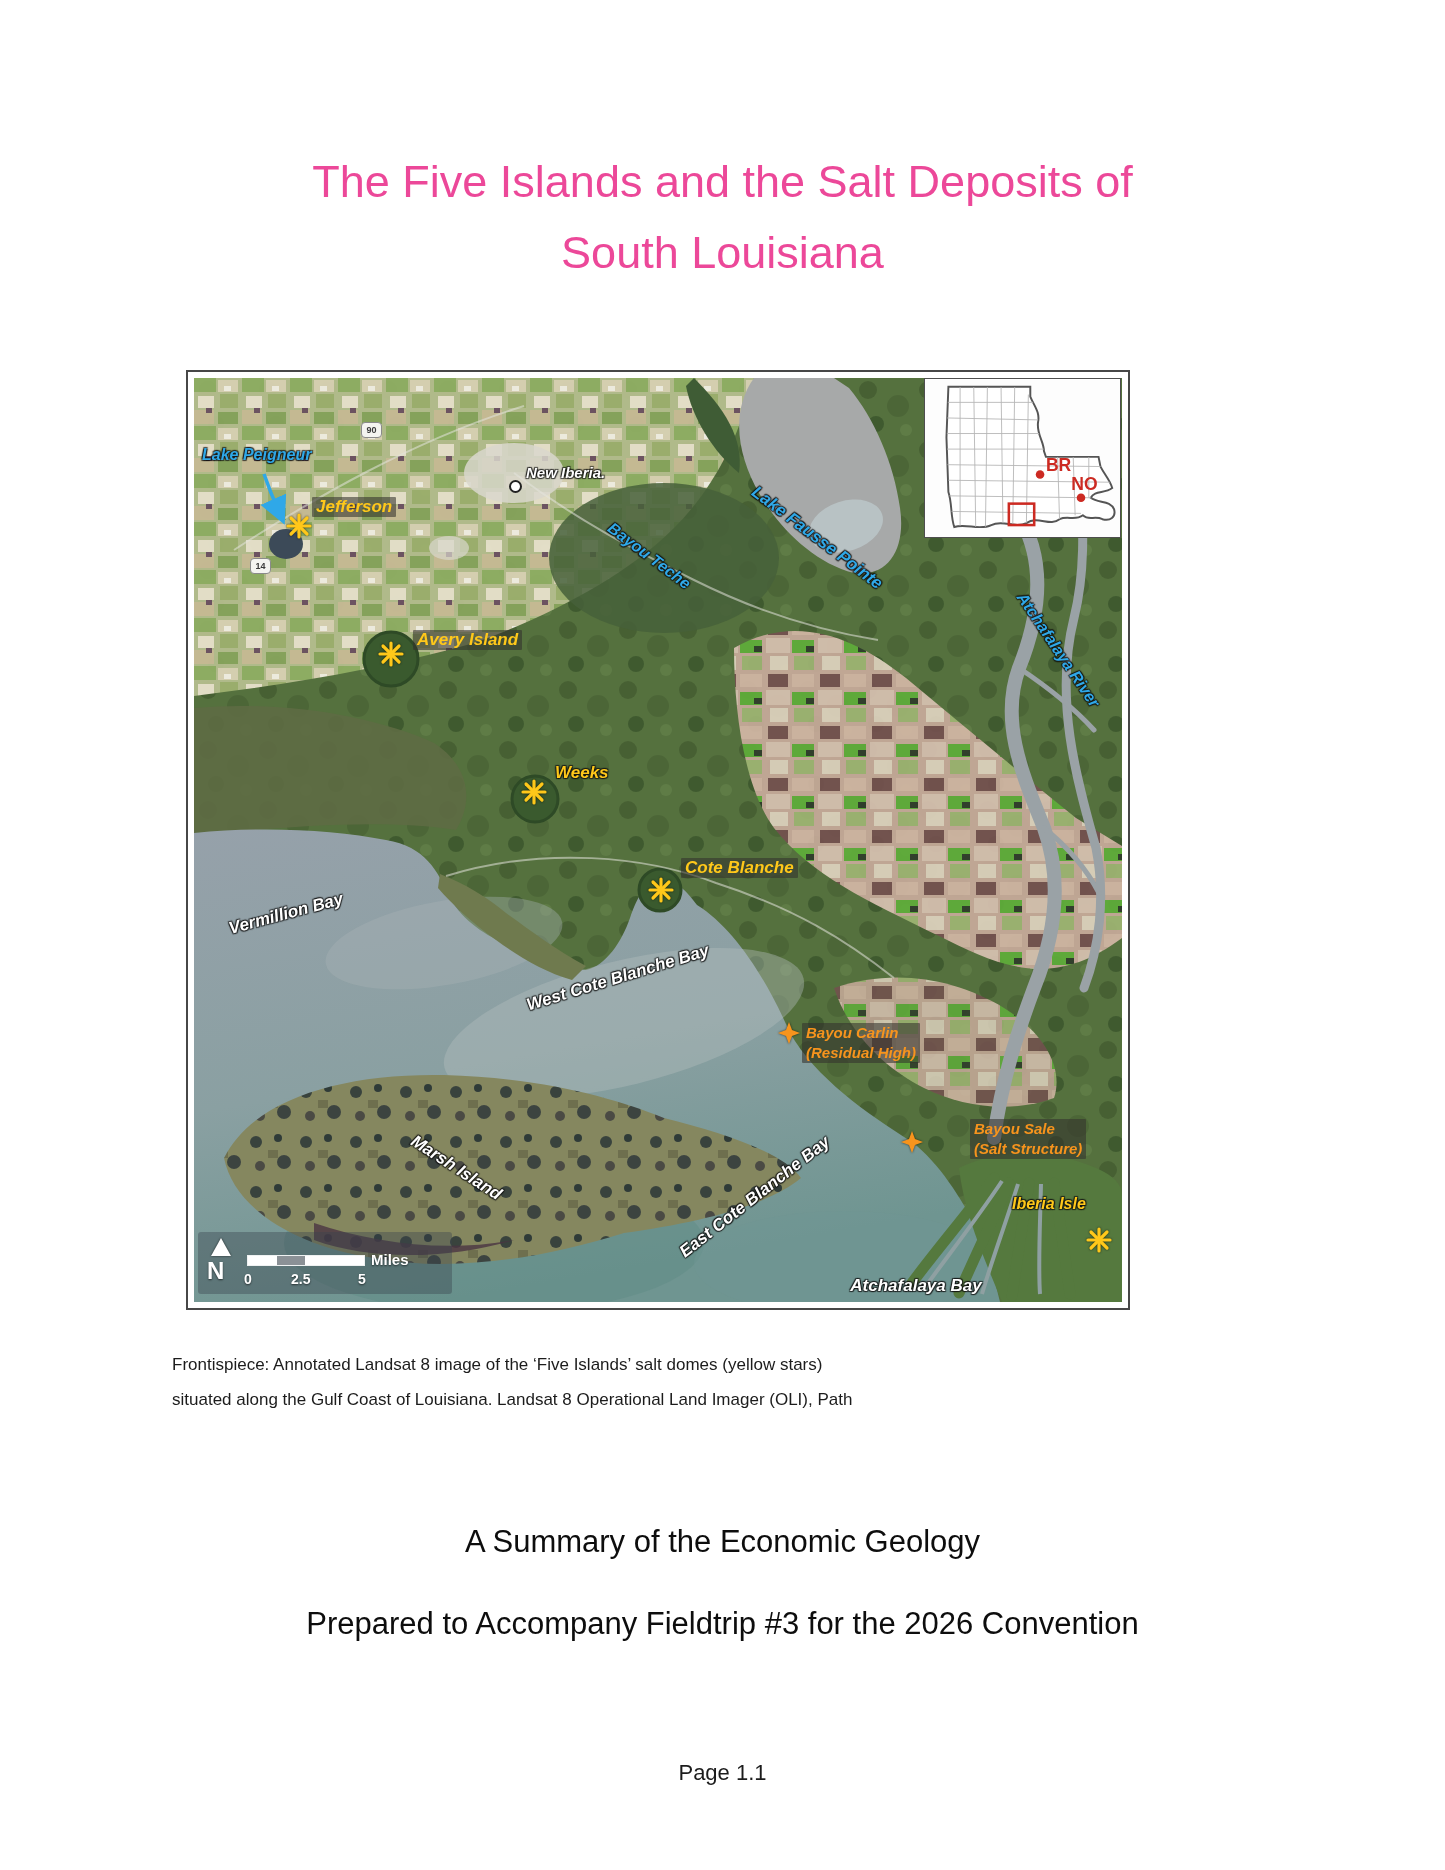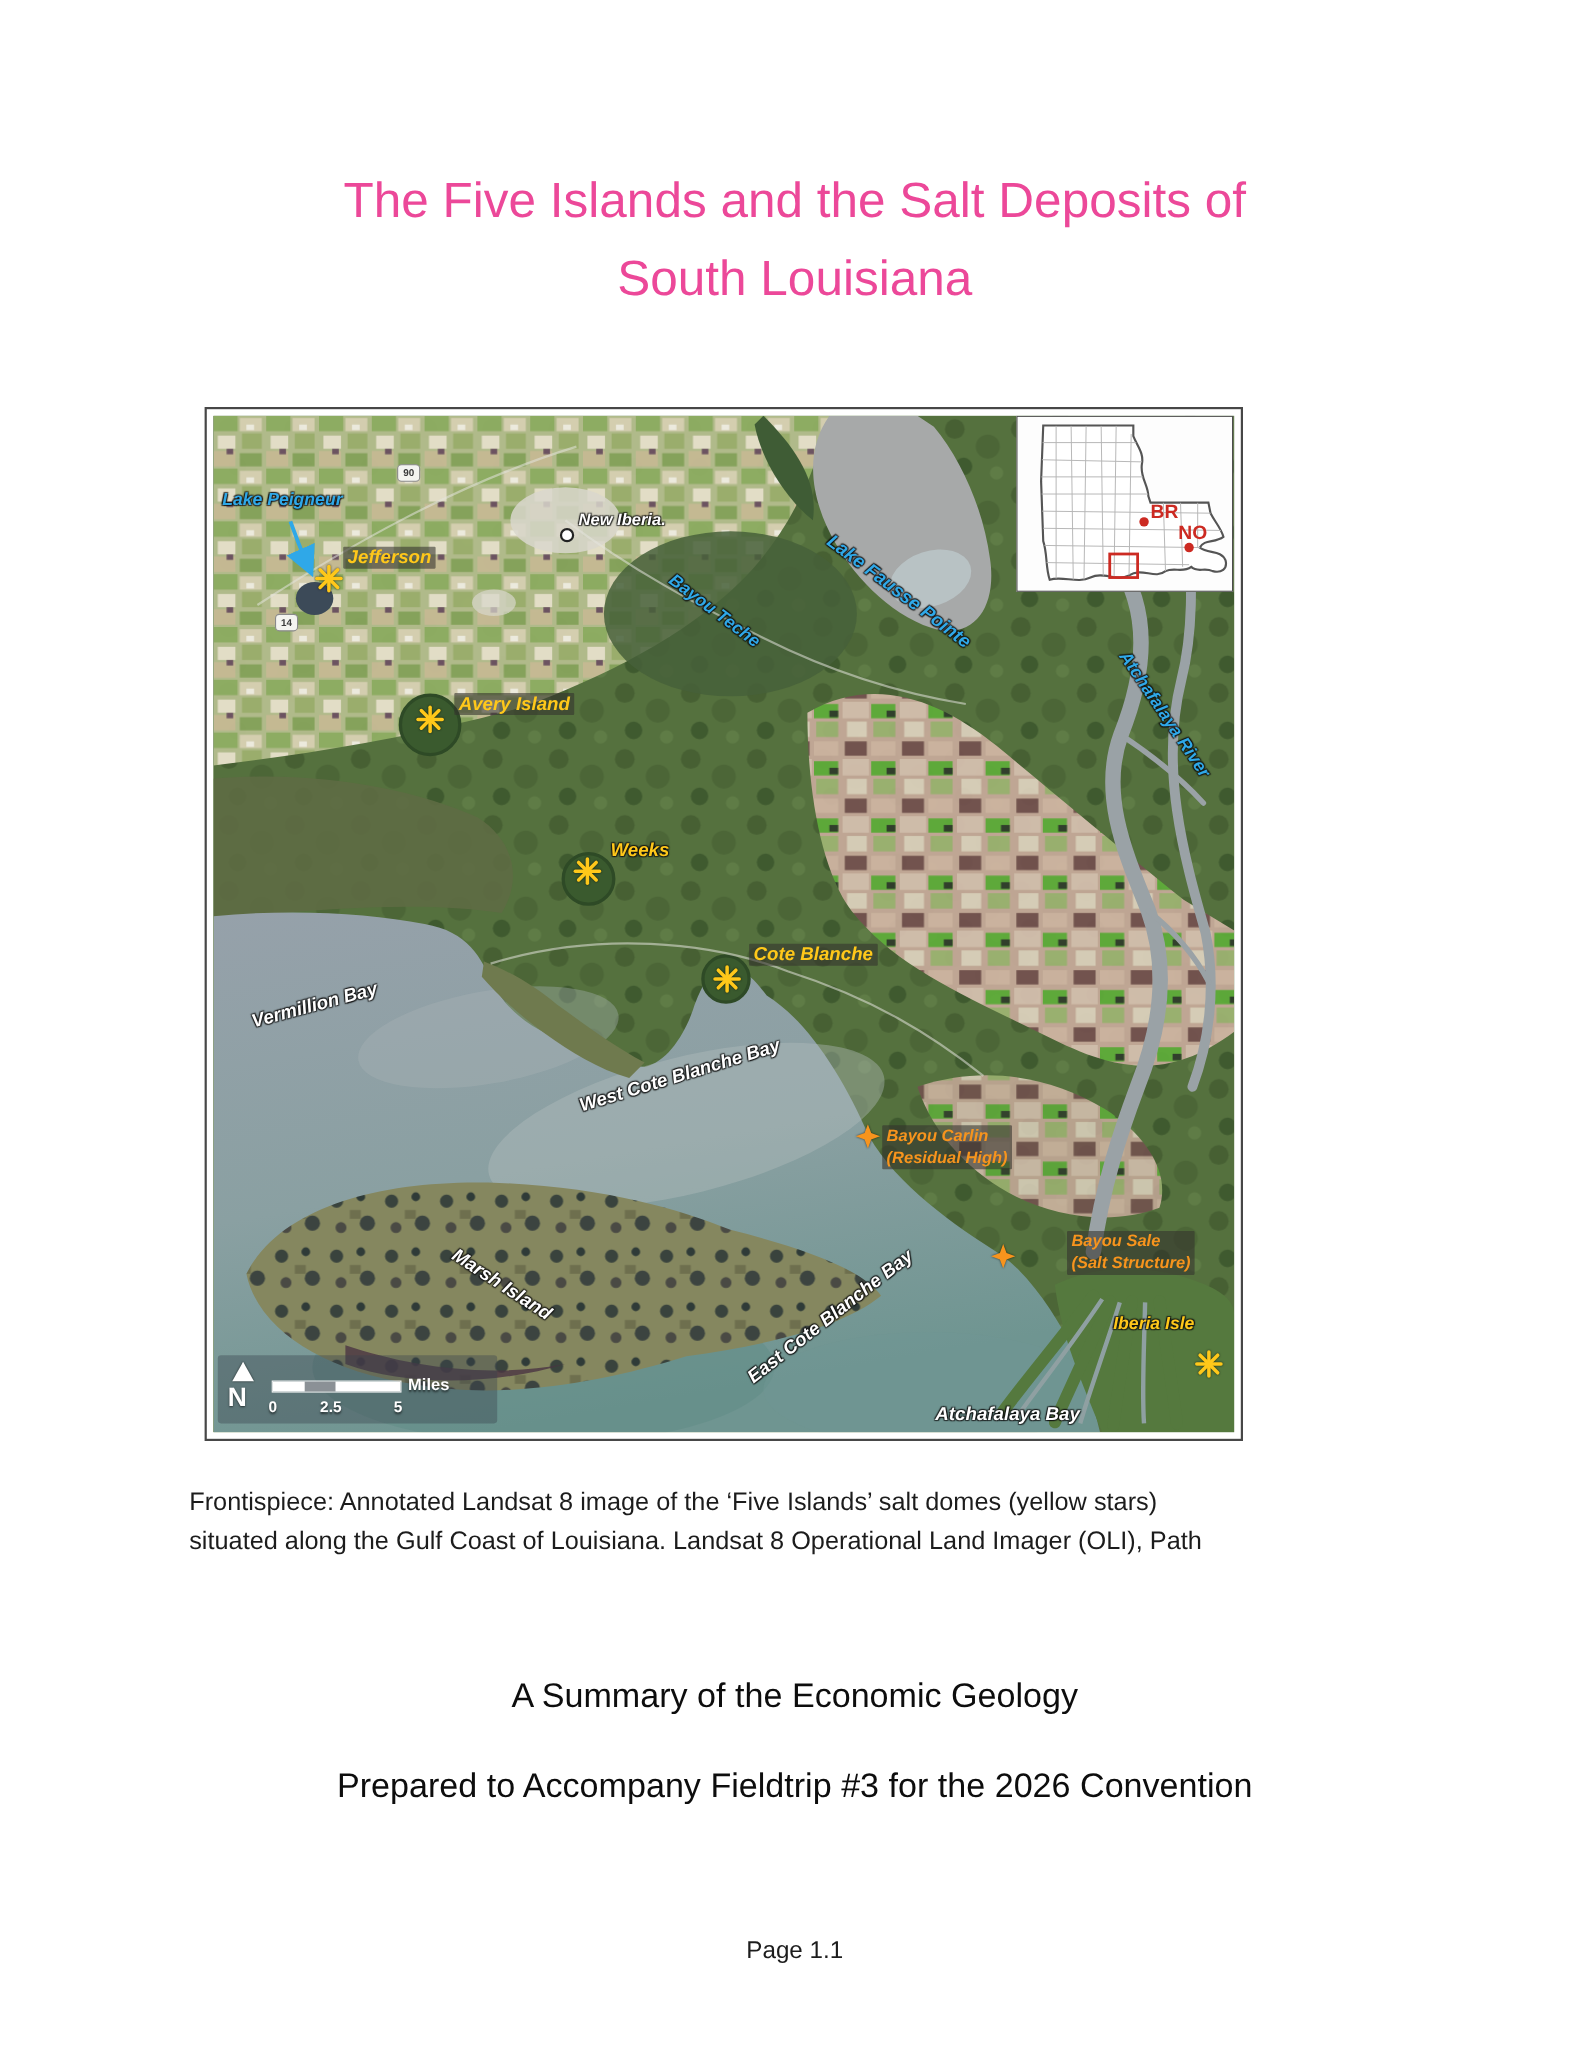--- a/index.html
+++ b/index.html
@@ -59,21 +59,21 @@
   .scale-text { position:absolute; z-index:5; color:#fff; font-weight:bold; font-style:normal;
     text-shadow:0 1px 2px rgba(0,0,0,.6); }
   .scale-bar {
     position:absolute; z-index:5; left:54px; top:878px; width:116px; height:9px;
     background:#fff; outline:1px solid rgba(255,255,255,.9);
   }
   .scale-bar .seg-gray { position:absolute; left:29px; top:0; width:28px; height:9px; background:#8b9196; }
 
   .caption {
     position:absolute; left:172px; top:1348px; width:965px;
-    font-size:23px; line-height:34.5px; color:#1c1c1c;
+    font-size:17px; line-height:34.5px; color:#1c1c1c;
   }
   .subtitle { position:absolute; left:0; width:100%; text-align:center; font-size:31px; color:#0d0d0d; }
   .pagenum  { position:absolute; left:0; width:100%; text-align:center; top:1760px; font-size:22px; color:#1c1c1c; }
 </style>
 </head>
 <body>
 
 <div class="page">
 
   <div class="doc-title">

